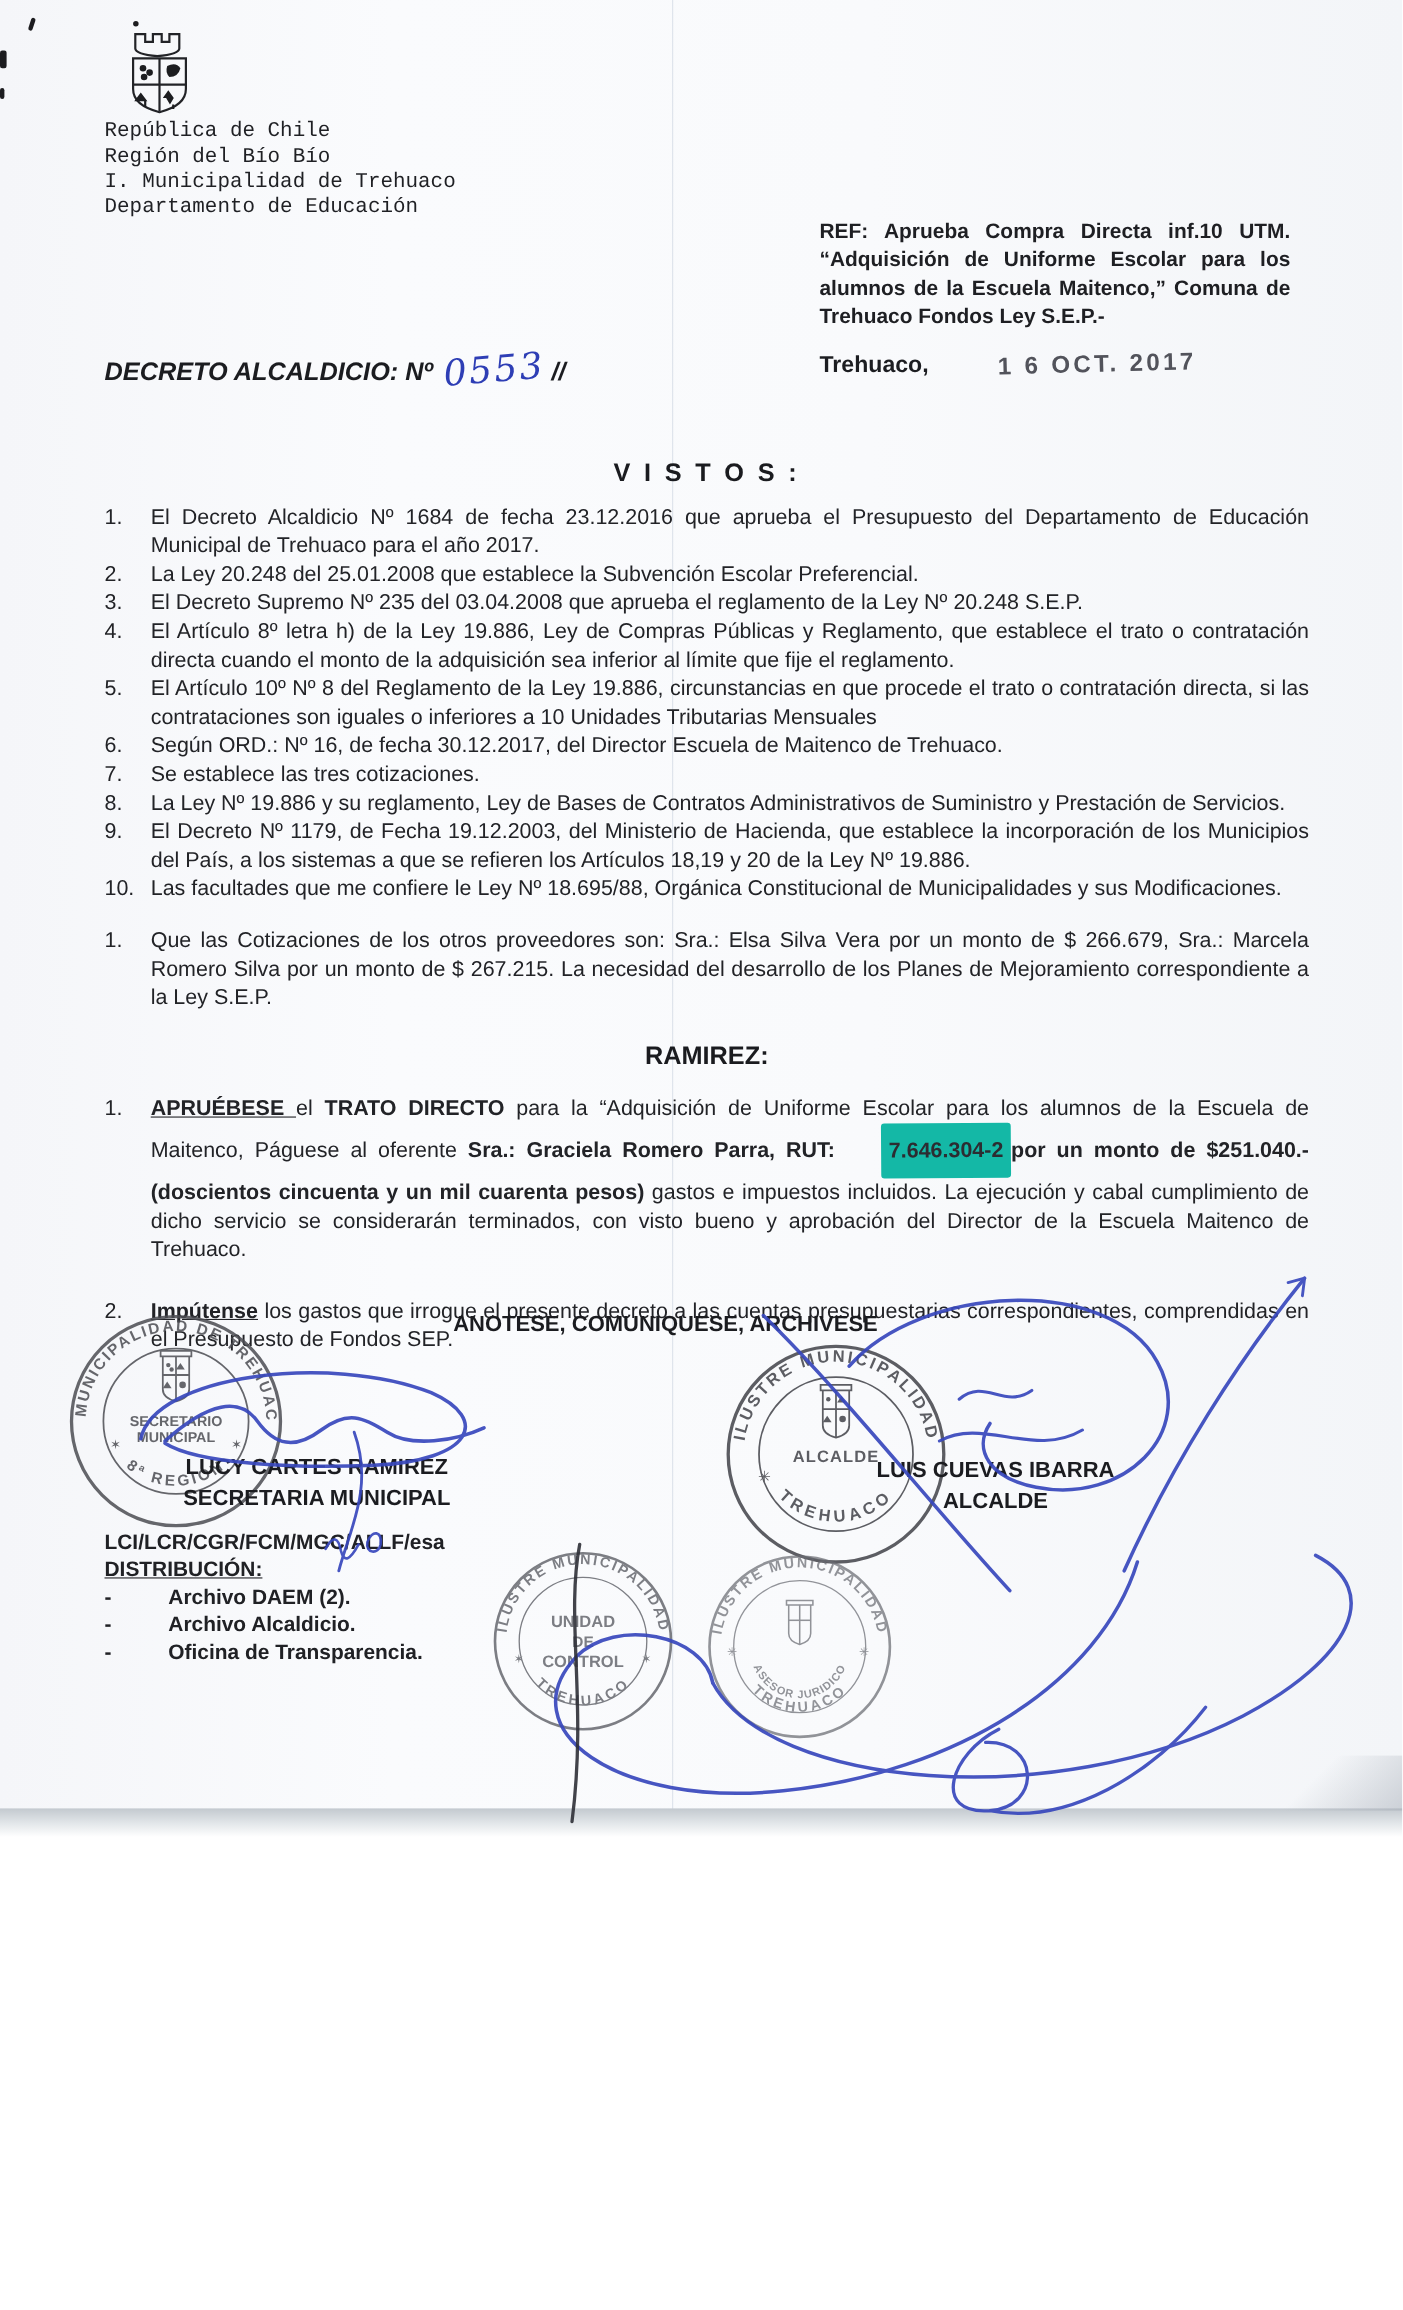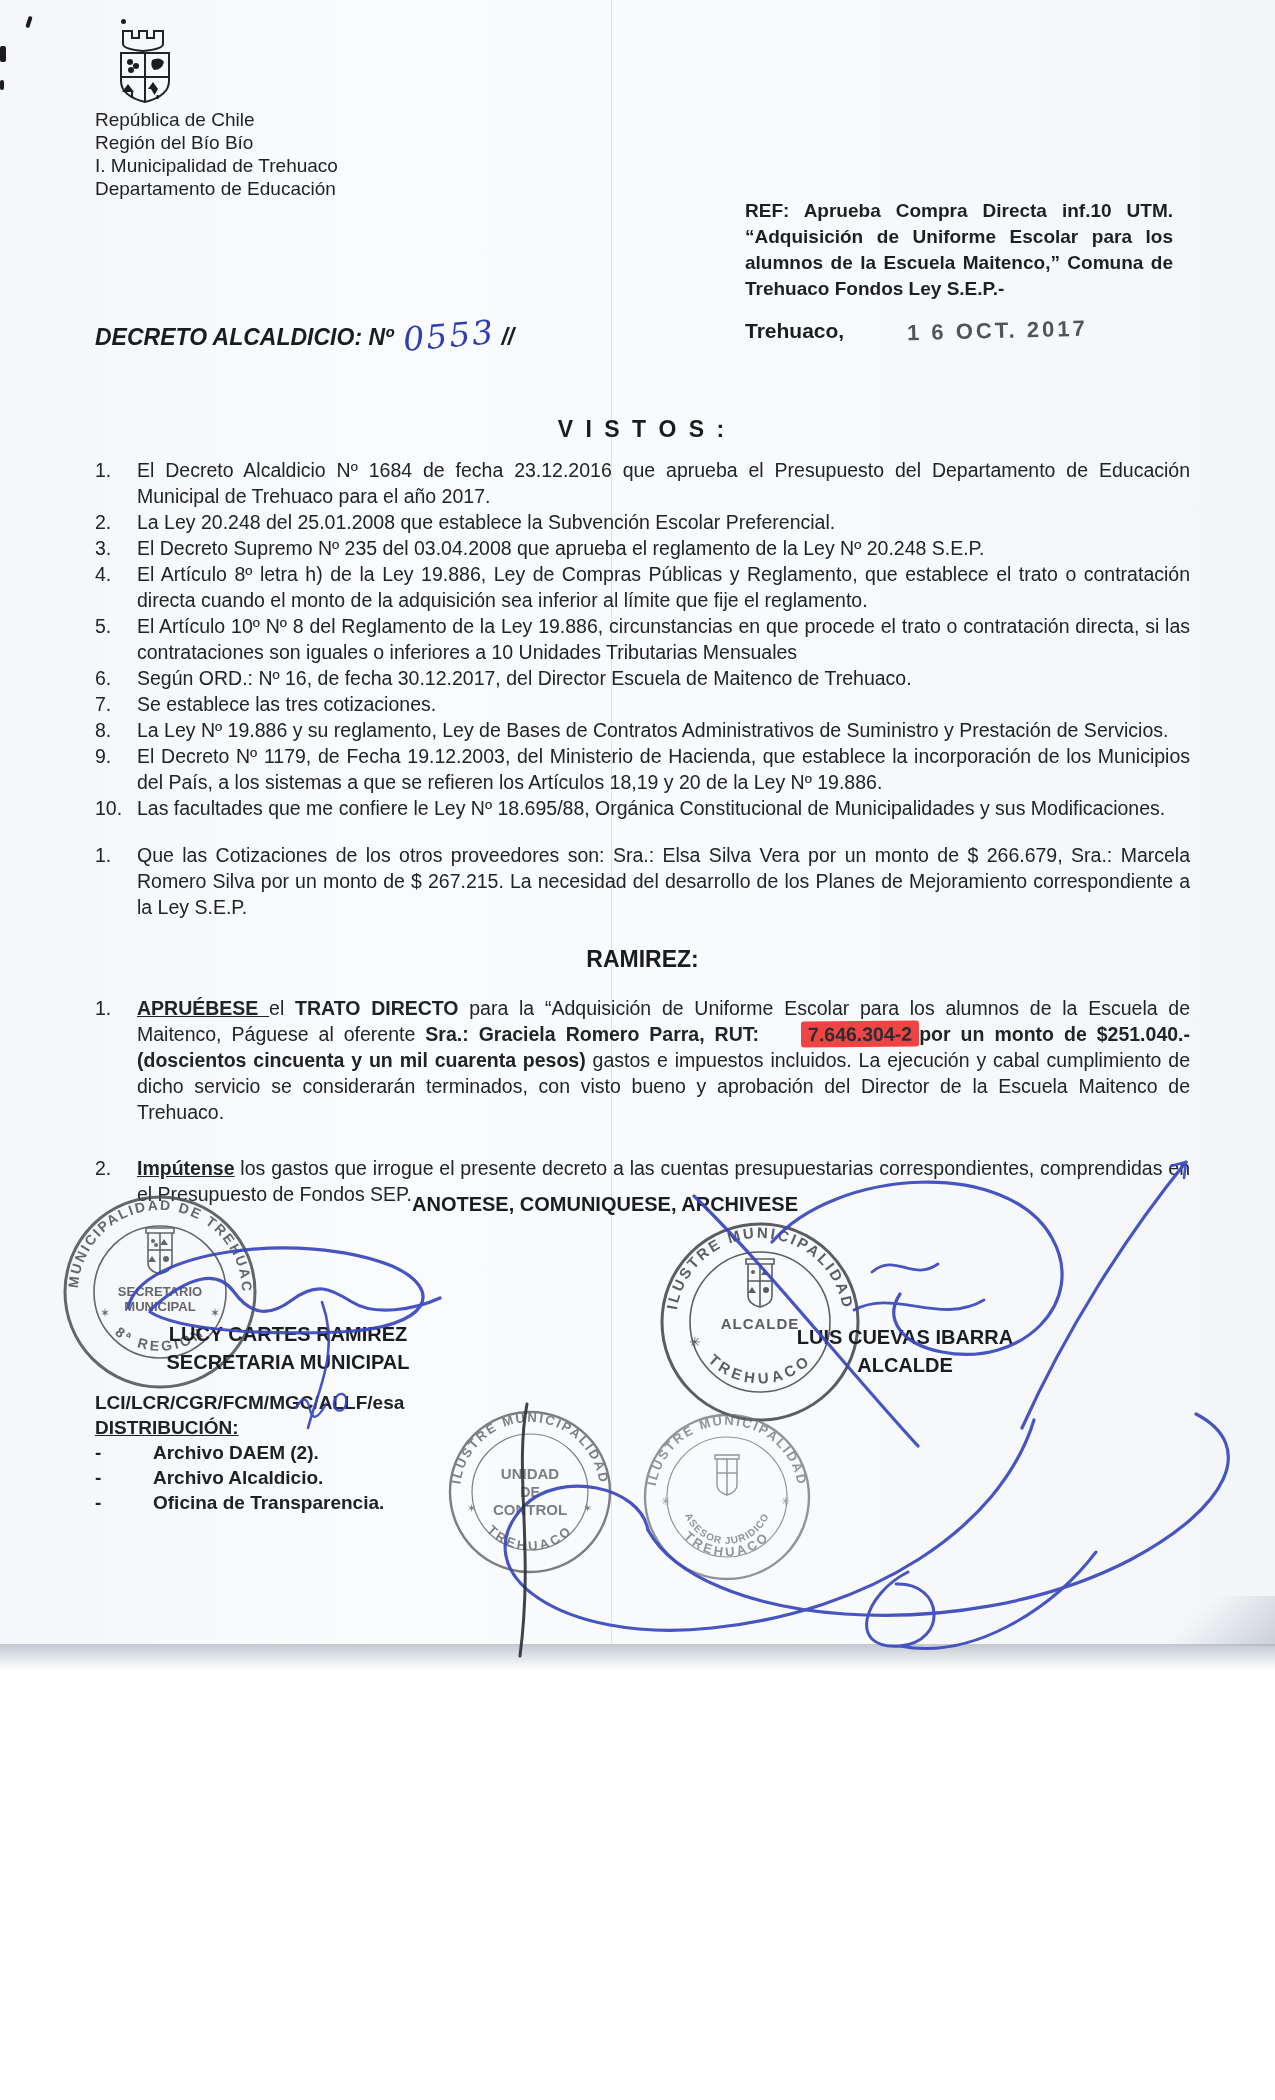--- a/index.html
+++ b/index.html
@@ -9,21 +9,21 @@
         background:linear-gradient(90deg,#f5f6f9 0%,#fafbfd 28%,#f9fafc 62%,#f3f5f8 100%);}
   .scan-shadow{position:absolute;left:0;top:1644px;width:1275px;height:26px;
         background:linear-gradient(180deg,#c3c9cf 0%,#e4e8eb 55%,#ffffff 100%);}
   .fold-line{position:absolute;left:611px;top:0;width:1px;height:1646px;background:rgba(150,165,190,.28);}
   .corner-curl{position:absolute;left:1142px;top:1596px;width:133px;height:50px;
         background:linear-gradient(135deg,rgba(255,255,255,0) 40%,rgba(165,172,182,.5) 100%);}
   .artifact{position:absolute;background:#1c1c1f;border-radius:2px;}
 
   
   .logo{position:absolute;left:110px;top:24px;}
-  .header-block{position:absolute;left:95px;top:108px;font-size:19px;line-height:23px;color:#1f2024;}
+  .header-block{position:absolute;left:95px;top:108px;font-size:19px;line-height:23px;color:#1f2024;font-family:Liberation Mono, monospace;}
   .ref-block{position:absolute;left:745px;top:198px;width:428px;font-size:19px;line-height:26px;
         font-weight:bold;text-align:justify;color:#1e1f23;}
   .ref-label{font-weight:bold;}
 
   
   .decree-line{position:absolute;left:95px;top:314px;font-size:23px;font-weight:bold;font-style:italic;
         color:#1b1c20;white-space:nowrap;}
   .decree-number{display:inline-block;font-style:italic;font-family:"DejaVu Serif",serif;
         color:#2e3eb5;font-size:33px;font-weight:normal;transform:rotate(-5deg) translateY(2px);
         letter-spacing:2px;margin:0 6px 0 10px;}
@@ -35,22 +35,22 @@
   
   .section{position:absolute;left:95px;width:1095px;}
   .sec-heading{text-align:center;font-weight:bold;font-size:23px;color:#1a1b1f;}
   .vistos-heading{letter-spacing:3px;margin-top:44px;}
   .list{margin-top:14px;}
   .list-item{display:flex;font-size:19.5px;line-height:26px;color:#222327;}
   .list-item .num{width:42px;flex:none;}
   .list-item .txt{flex:1;text-align:justify;}
   .bold{font-weight:bold;}
   .bold-ul{font-weight:bold;text-decoration:underline;}
-  .redacted{background:#ef4444;color:#2c2c31;font-weight:bold;border-radius:3px;
-        padding:0 7px;display:inline-block;transform:rotate(-.4deg);margin-left:32px;}
+  .redacted{background:#14b8a6;color:#2c2c31;font-weight:bold;border-radius:3px;
+        padding:12px 7px;display:inline-block;transform:rotate(-.4deg);margin-left:32px;}
   .gap30{height:30px;}
   .closing-line{position:absolute;left:95px;top:1193px;width:1020px;text-align:center;
         font-size:20px;font-weight:bold;color:#1b1c20;}
 
   
   .sig-block{position:absolute;text-align:center;font-weight:bold;font-size:20px;line-height:28px;color:#1b1c20;}
   .sig-left{left:128px;top:1320px;width:320px;}
   .sig-right{left:740px;top:1323px;width:330px;}
 
   

